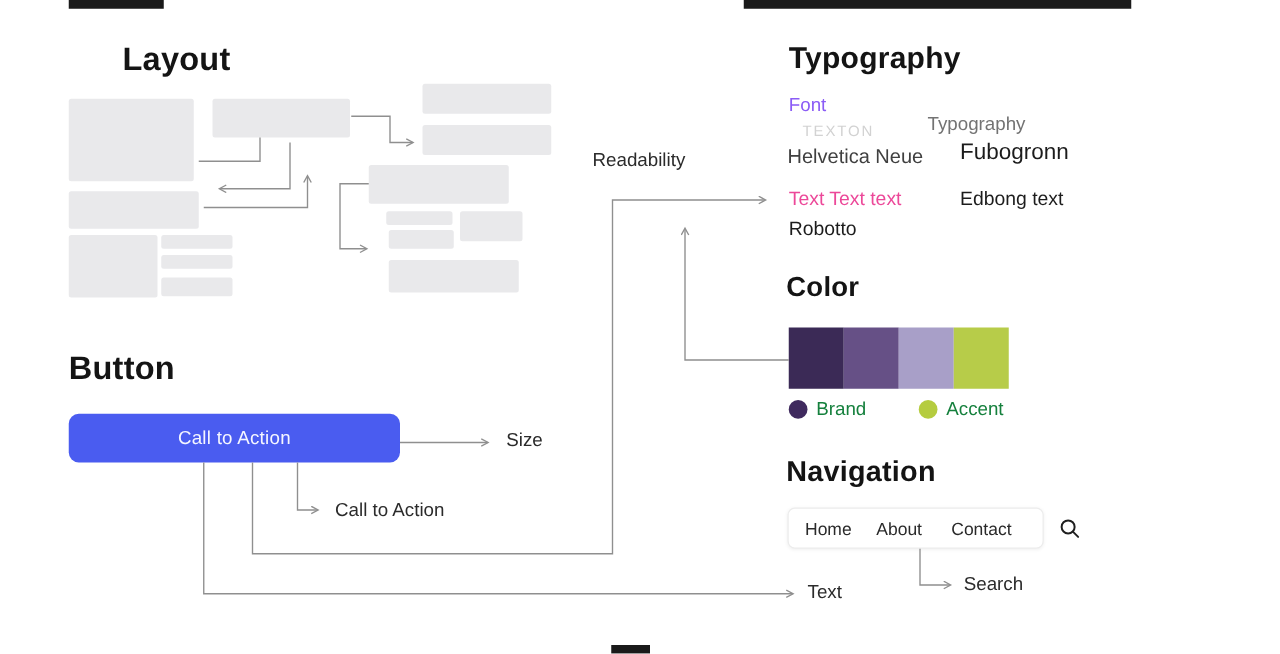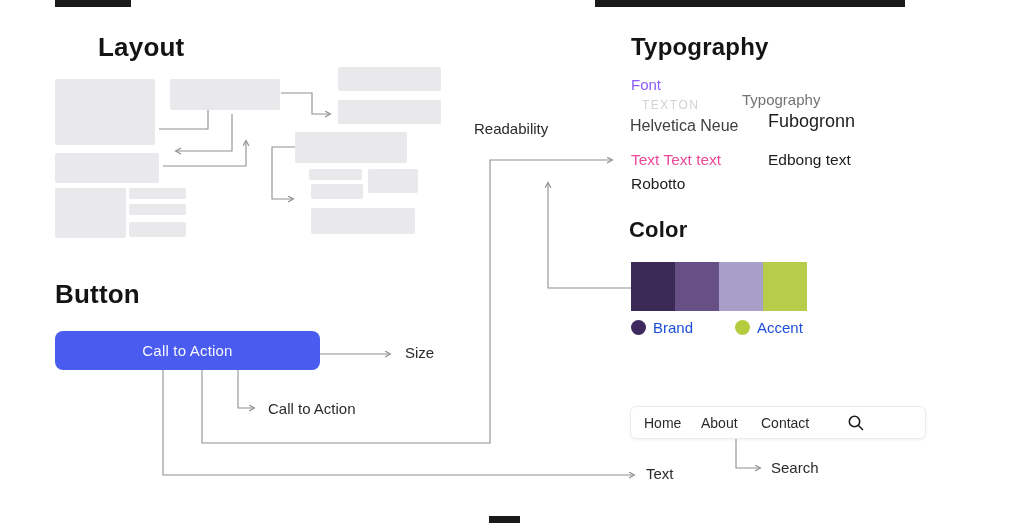--- a/index.html
+++ b/index.html
@@ -29,24 +29,24 @@
   .t-texton{left:631px;top:98px;font-size:12px;color:#d2d2d2;letter-spacing:1.5px;margin-left:11px;}
   .t-helvetica{left:630px;top:117px;font-size:16px;color:#404040;}
   .t-typo{left:742px;top:91px;font-size:15px;color:#737373;}
   .t-fubogronn{left:768px;top:111px;font-size:18px;color:#1c1c1c;}
   .t-text{left:631px;top:151px;font-size:15.5px;color:#ec4899;}
   .t-edbong{left:768px;top:151px;font-size:15.5px;color:#1c1c1c;}
   .t-robotto{left:631px;top:175px;font-size:15.5px;color:#1c1c1c;}
   
   .swatch{position:absolute;top:262px;width:44px;height:49px;}
   .legend-dot{position:absolute;top:320px;width:15px;height:15px;border-radius:50%;}
-  .legend-label{position:absolute;top:319px;font-size:15px;color:#1d4ed8;text-align:center;}
+  .legend-label{position:absolute;top:319px;font-size:15px;color:#15803d;text-align:center;}
   
   .navbar{
-    position:absolute;left:630px;top:406px;width:296px;height:33px;background:#ffffff;
+    position:absolute;left:630px;top:406px;width:205px;height:33px;background:#ffffff;
     border:1px solid #ececec;border-radius:6px;box-shadow:0 1px 3px rgba(0,0,0,.06);
     box-sizing:border-box;
     text-align:right;
   }
   .nav-item{position:absolute;top:8px;font-size:14px;color:#2a2a2a;cursor:pointer;white-space:nowrap;}
   .nav-search{position:absolute;left:216px;top:7px;width:18px;height:18px;cursor:pointer;}
 </style>
 </head>
 <body>
 
@@ -99,20 +99,21 @@
   <div class="swatch" style="left: 631px; background-color: rgb(59, 42, 86);"></div>
   <div class="swatch" style="left: 675px; background-color: rgb(102, 80, 134);"></div>
   <div class="swatch" style="left: 719px; background-color: rgb(168, 159, 200);"></div>
   <div class="swatch" style="left: 763px; background-color: rgb(183, 204, 73);"></div>
 
   <div class="legend-dot" style="left: 631px; background-color: rgb(63, 42, 94);"></div>
   <div class="legend-label" style="left:653px;">Brand</div>
   <div class="legend-dot" style="left: 735px; background-color: rgb(181, 204, 63);"></div>
   <div class="legend-label" style="left:757px;">Accent</div>
 
+  <div class="abs heading h-md" style="left:629px;top:364px;">Navigation</div>
   <div class="navbar">
     <span class="nav-item" style="left:13px;">Home</span>
     <span class="nav-item" style="left:70px;">About</span>
     <span class="nav-item" style="left:130px;">Contact</span>
     <svg class="nav-search" viewBox="0 0 18 18">
       <circle cx="7.5" cy="7.5" r="5.2" fill="none" stroke="#1f1f1f" stroke-width="1.6"></circle>
       <line x1="11.5" y1="11.5" x2="15.5" y2="15.5" stroke="#1f1f1f" stroke-width="1.6" stroke-linecap="round"></line>
     </svg>
   </div>
 

